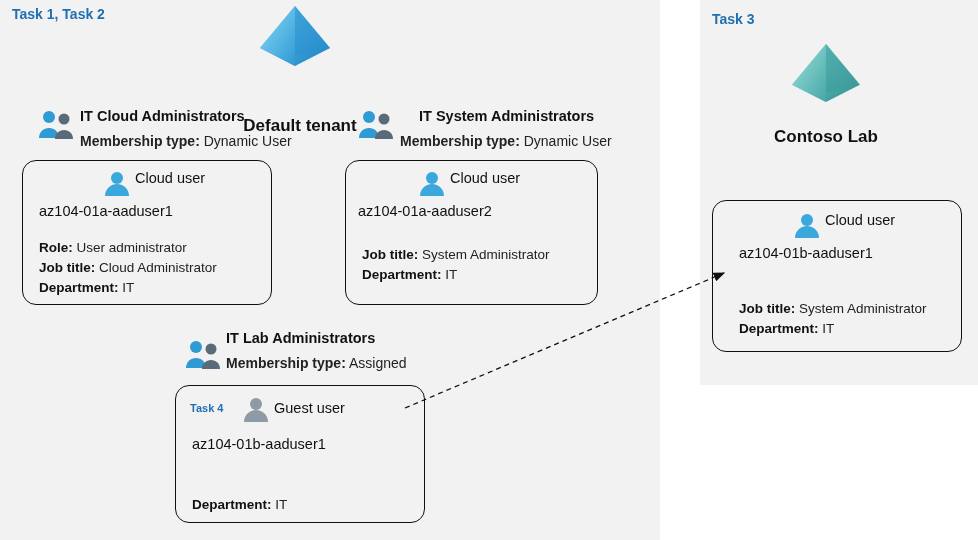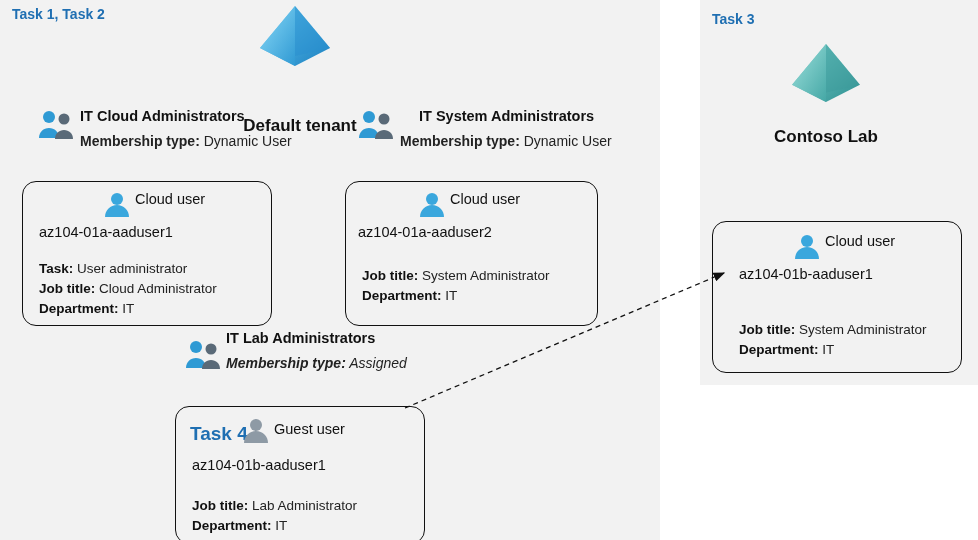--- a/index.html
+++ b/index.html
@@ -71,21 +71,20 @@
     color: #222;
   }
   .group-meta b { font-weight: bold; }
 
   .card {
     position: absolute;
     border: 1.6px solid #111;
     border-radius: 14px;
     background: #f2f2f2;
     box-sizing: border-box;
-    margin-top: 21px;
   }
   .card-inner {
     position: relative;
     width: 100%;
     height: 100%;
   }
   .user-type {
     position: absolute;
     font-size: 14.5px;
     color: #111;
@@ -101,21 +100,21 @@
     font-size: 13.5px;
     color: #222;
     white-space: nowrap;
   }
   .attr b { font-weight: bold; color: #111; }
 
   .card-task {
     position: absolute;
     color: #1f6fb2;
     font-weight: bold;
-    font-size: 19px;
+    font-size: 11px;
   }
 
   
   .icon {
     position: absolute;
     line-height: 0;
   }
   svg { display: block; }
 
   .arrow-layer {
@@ -193,21 +192,21 @@
   <div class="card-inner">
     <div class="icon" style="left:80px; top:8px;">
       <svg width="28" height="28" viewBox="0 0 28 28">
         <circle cx="14" cy="9" r="6" fill="#3aa7dd"></circle>
         <path d="M2 27c0-7 5.4-12 12-12s12 5 12 12z" fill="#3aa7dd"></path>
       </svg>
     </div>
     <div class="user-type" style="left:112px; top:9px;">Cloud user</div>
     <div class="upn" style="left:16px; top:42px;">az104-01a-aaduser1</div>
     <div class="attr" style="left:16px; top:79px;">
-      <b>Task:</b>
+      <b>Role:</b>
       <span>User administrator</span>
     </div>
     <div class="attr" style="left:16px; top:99px;">
       <b>Job title:</b>
       <span>Cloud Administrator</span>
     </div>
     <div class="attr" style="left:16px; top:119px;">
       <b>Department:</b>
       <span>IT</span>
     </div>
@@ -251,40 +250,36 @@
 
 <div class="icon" style="left:185px; top:338px;">
   <svg width="38" height="32" viewBox="0 0 38 32">
     <circle cx="11" cy="9" r="6" fill="#2f9ad4"></circle>
     <path d="M1 30c0-6 4.5-10 10-10s10 4 10 10z" fill="#2f9ad4"></path>
     <circle cx="26" cy="11" r="5.5" fill="#5a6a78"></circle>
     <path d="M17 31c0-5.5 4-9 9-9s9 3.5 9 9z" fill="#5a6a78"></path>
   </svg>
 </div>
 <div class="group-title" style="left:226px; top:330px;text-align:center;">IT Lab Administrators</div>
-<div class="group-meta" style="left:226px; top:355px;font-style:italic;">
+<div class="group-meta" style="left:226px; top:355px;">
   <b>Membership type:</b>
   <span>Assigned</span>
 </div>
 
 <div class="card" style="left:175px; top:385px; width:250px; height:138px;">
   <div class="card-inner">
     <div class="card-task" style="left:14px; top:16px;">Task 4</div>
     <div class="icon" style="left:66px; top:9px;">
       <svg width="28" height="28" viewBox="0 0 28 28">
         <circle cx="14" cy="9" r="6" fill="#8e9aa5"></circle>
         <path d="M2 27c0-7 5.4-12 12-12s12 5 12 12z" fill="#8e9aa5"></path>
       </svg>
     </div>
     <div class="user-type" style="left:98px; top:14px;">Guest user</div>
     <div class="upn" style="left:16px; top:50px;">az104-01b-aaduser1</div>
-    <div class="attr" style="left:16px; top:91px;">
-      <b>Job title:</b>
-      <span>Lab Administrator</span>
-    </div>
     <div class="attr" style="left:16px; top:111px;">
       <b>Department:</b>
       <span>IT</span>
     </div>
   </div>
 </div>
 
 <div class="card" style="left:712px; top:200px; width:250px; height:152px;">
   <div class="card-inner">
     <div class="icon" style="left:80px; top:10px;">

